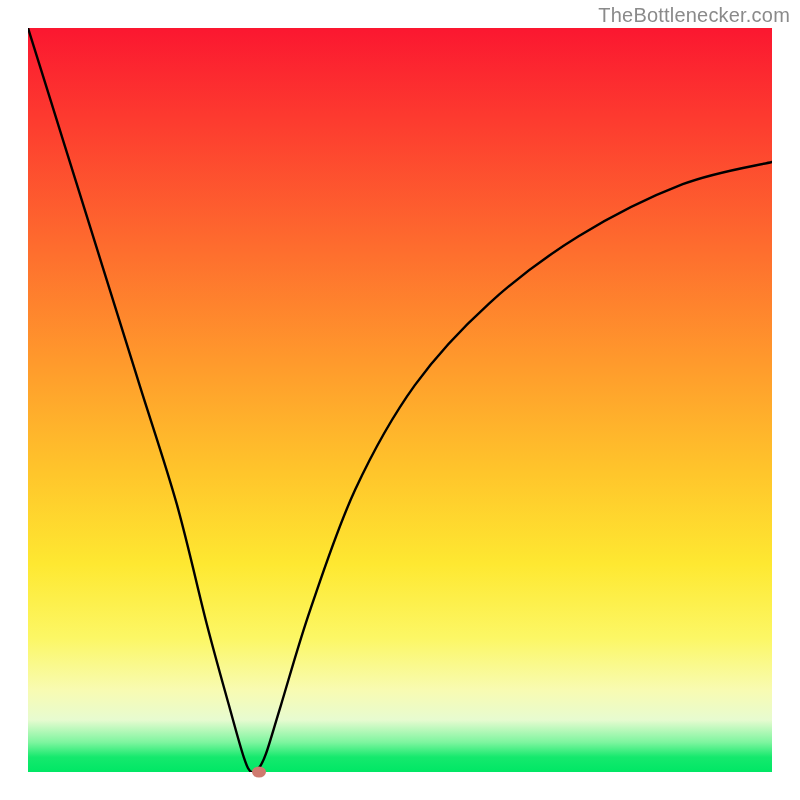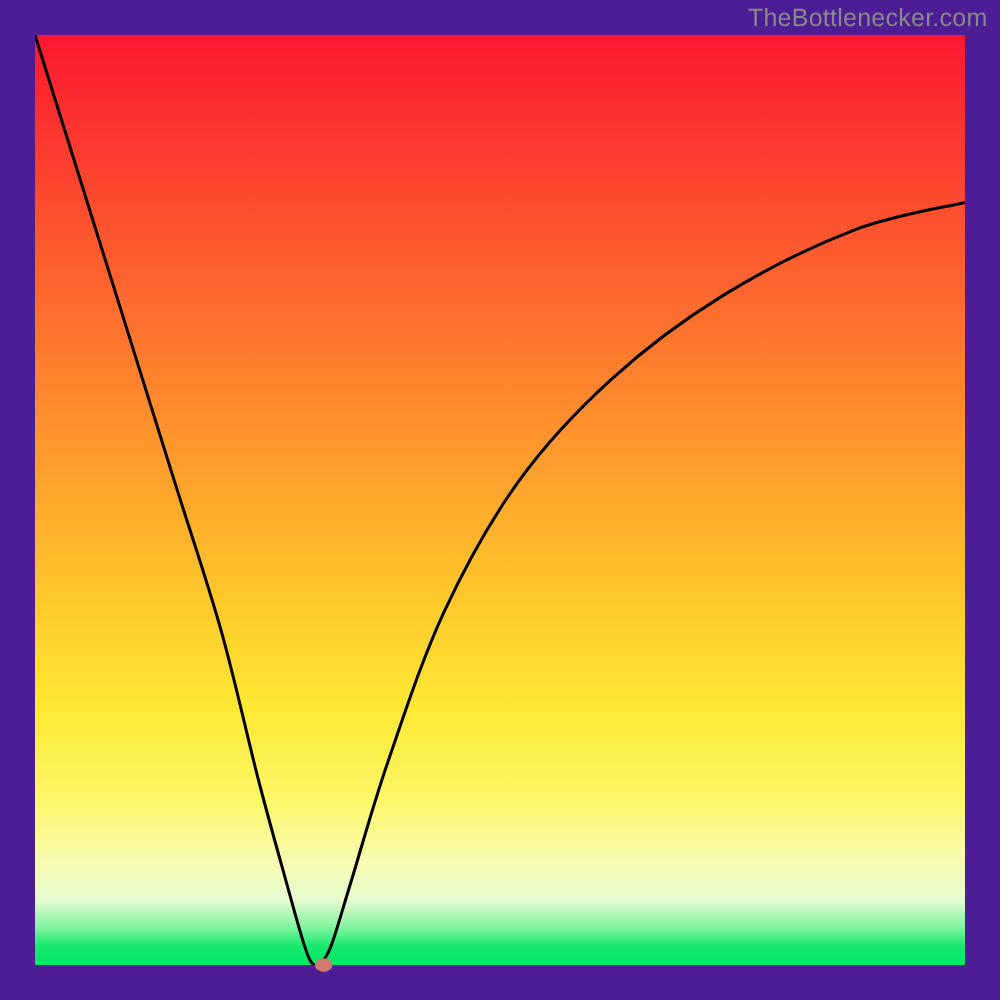--- a/index.html
+++ b/index.html
@@ -8,21 +8,21 @@
     width: 800px;
     height: 800px;
     overflow: hidden;
     background: #000;
     font-family: Arial, Helvetica, sans-serif;
   }
   .frame {
     position: relative;
     width: 800px;
     height: 800px;
-    background: #4c1d95;
+    background: #ffffff;
   }
   .plot-area {
     position: absolute;
     left: 28px;
     top: 28px;
     width: 744px;
     height: 744px;
     
     background: linear-gradient(
       to bottom,

